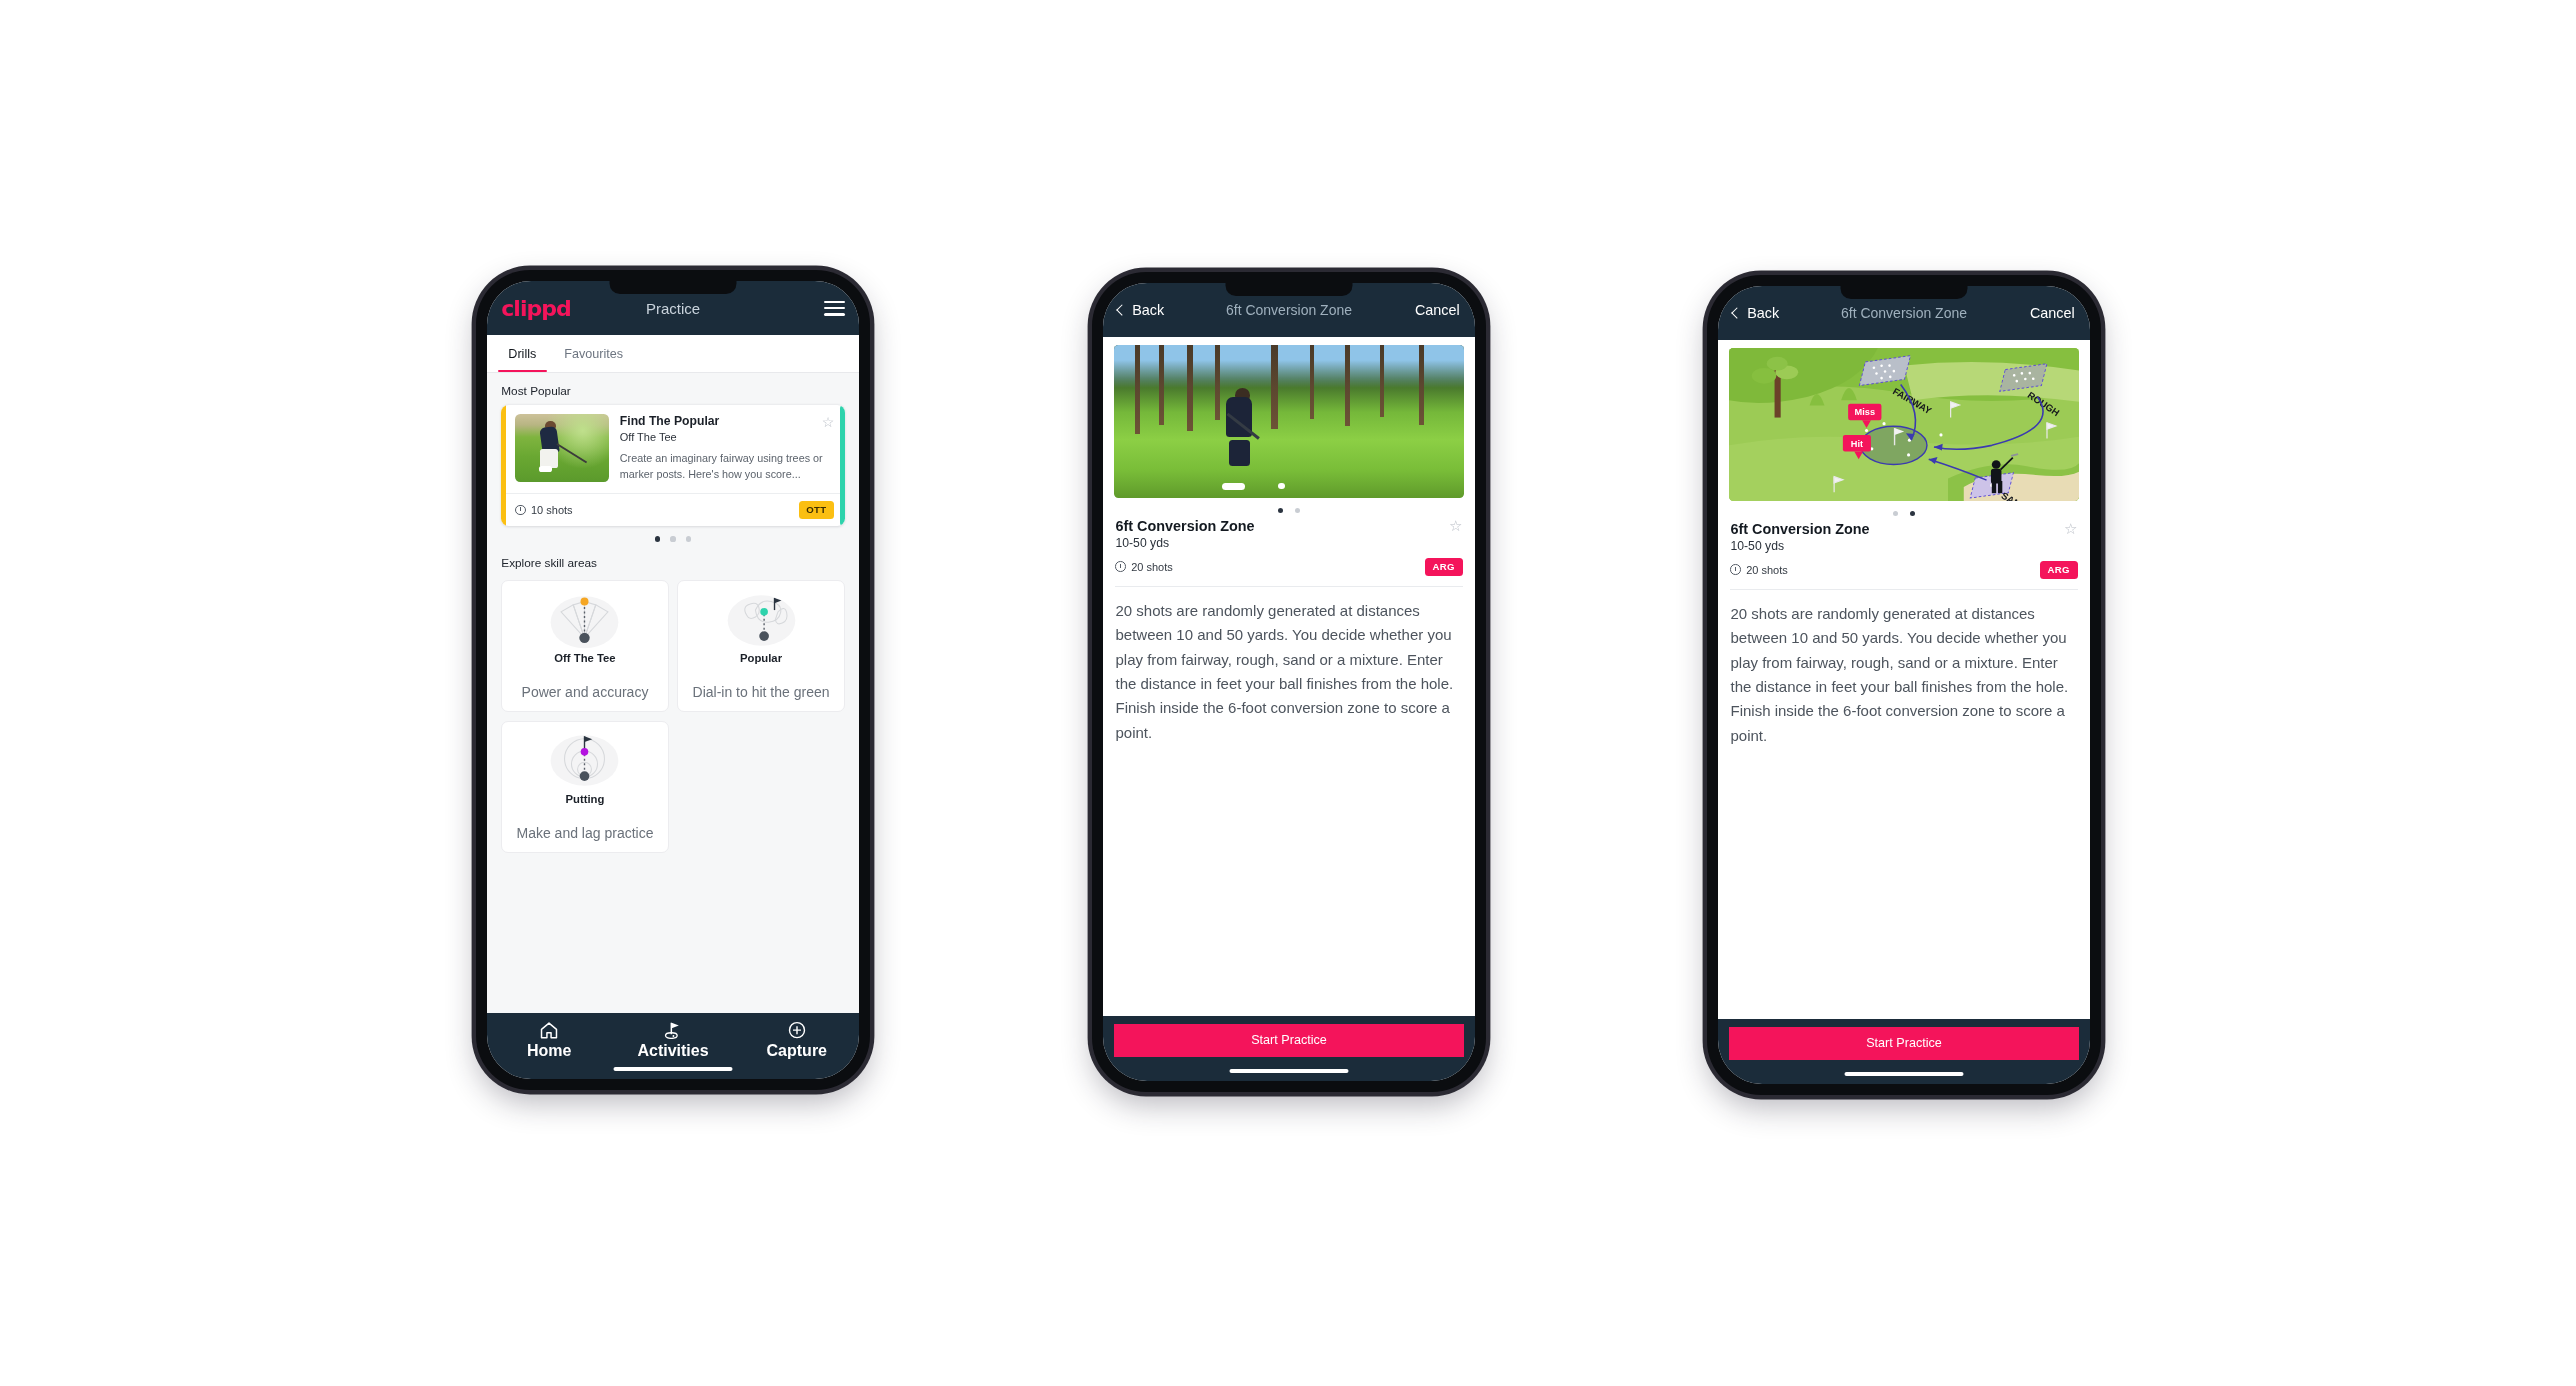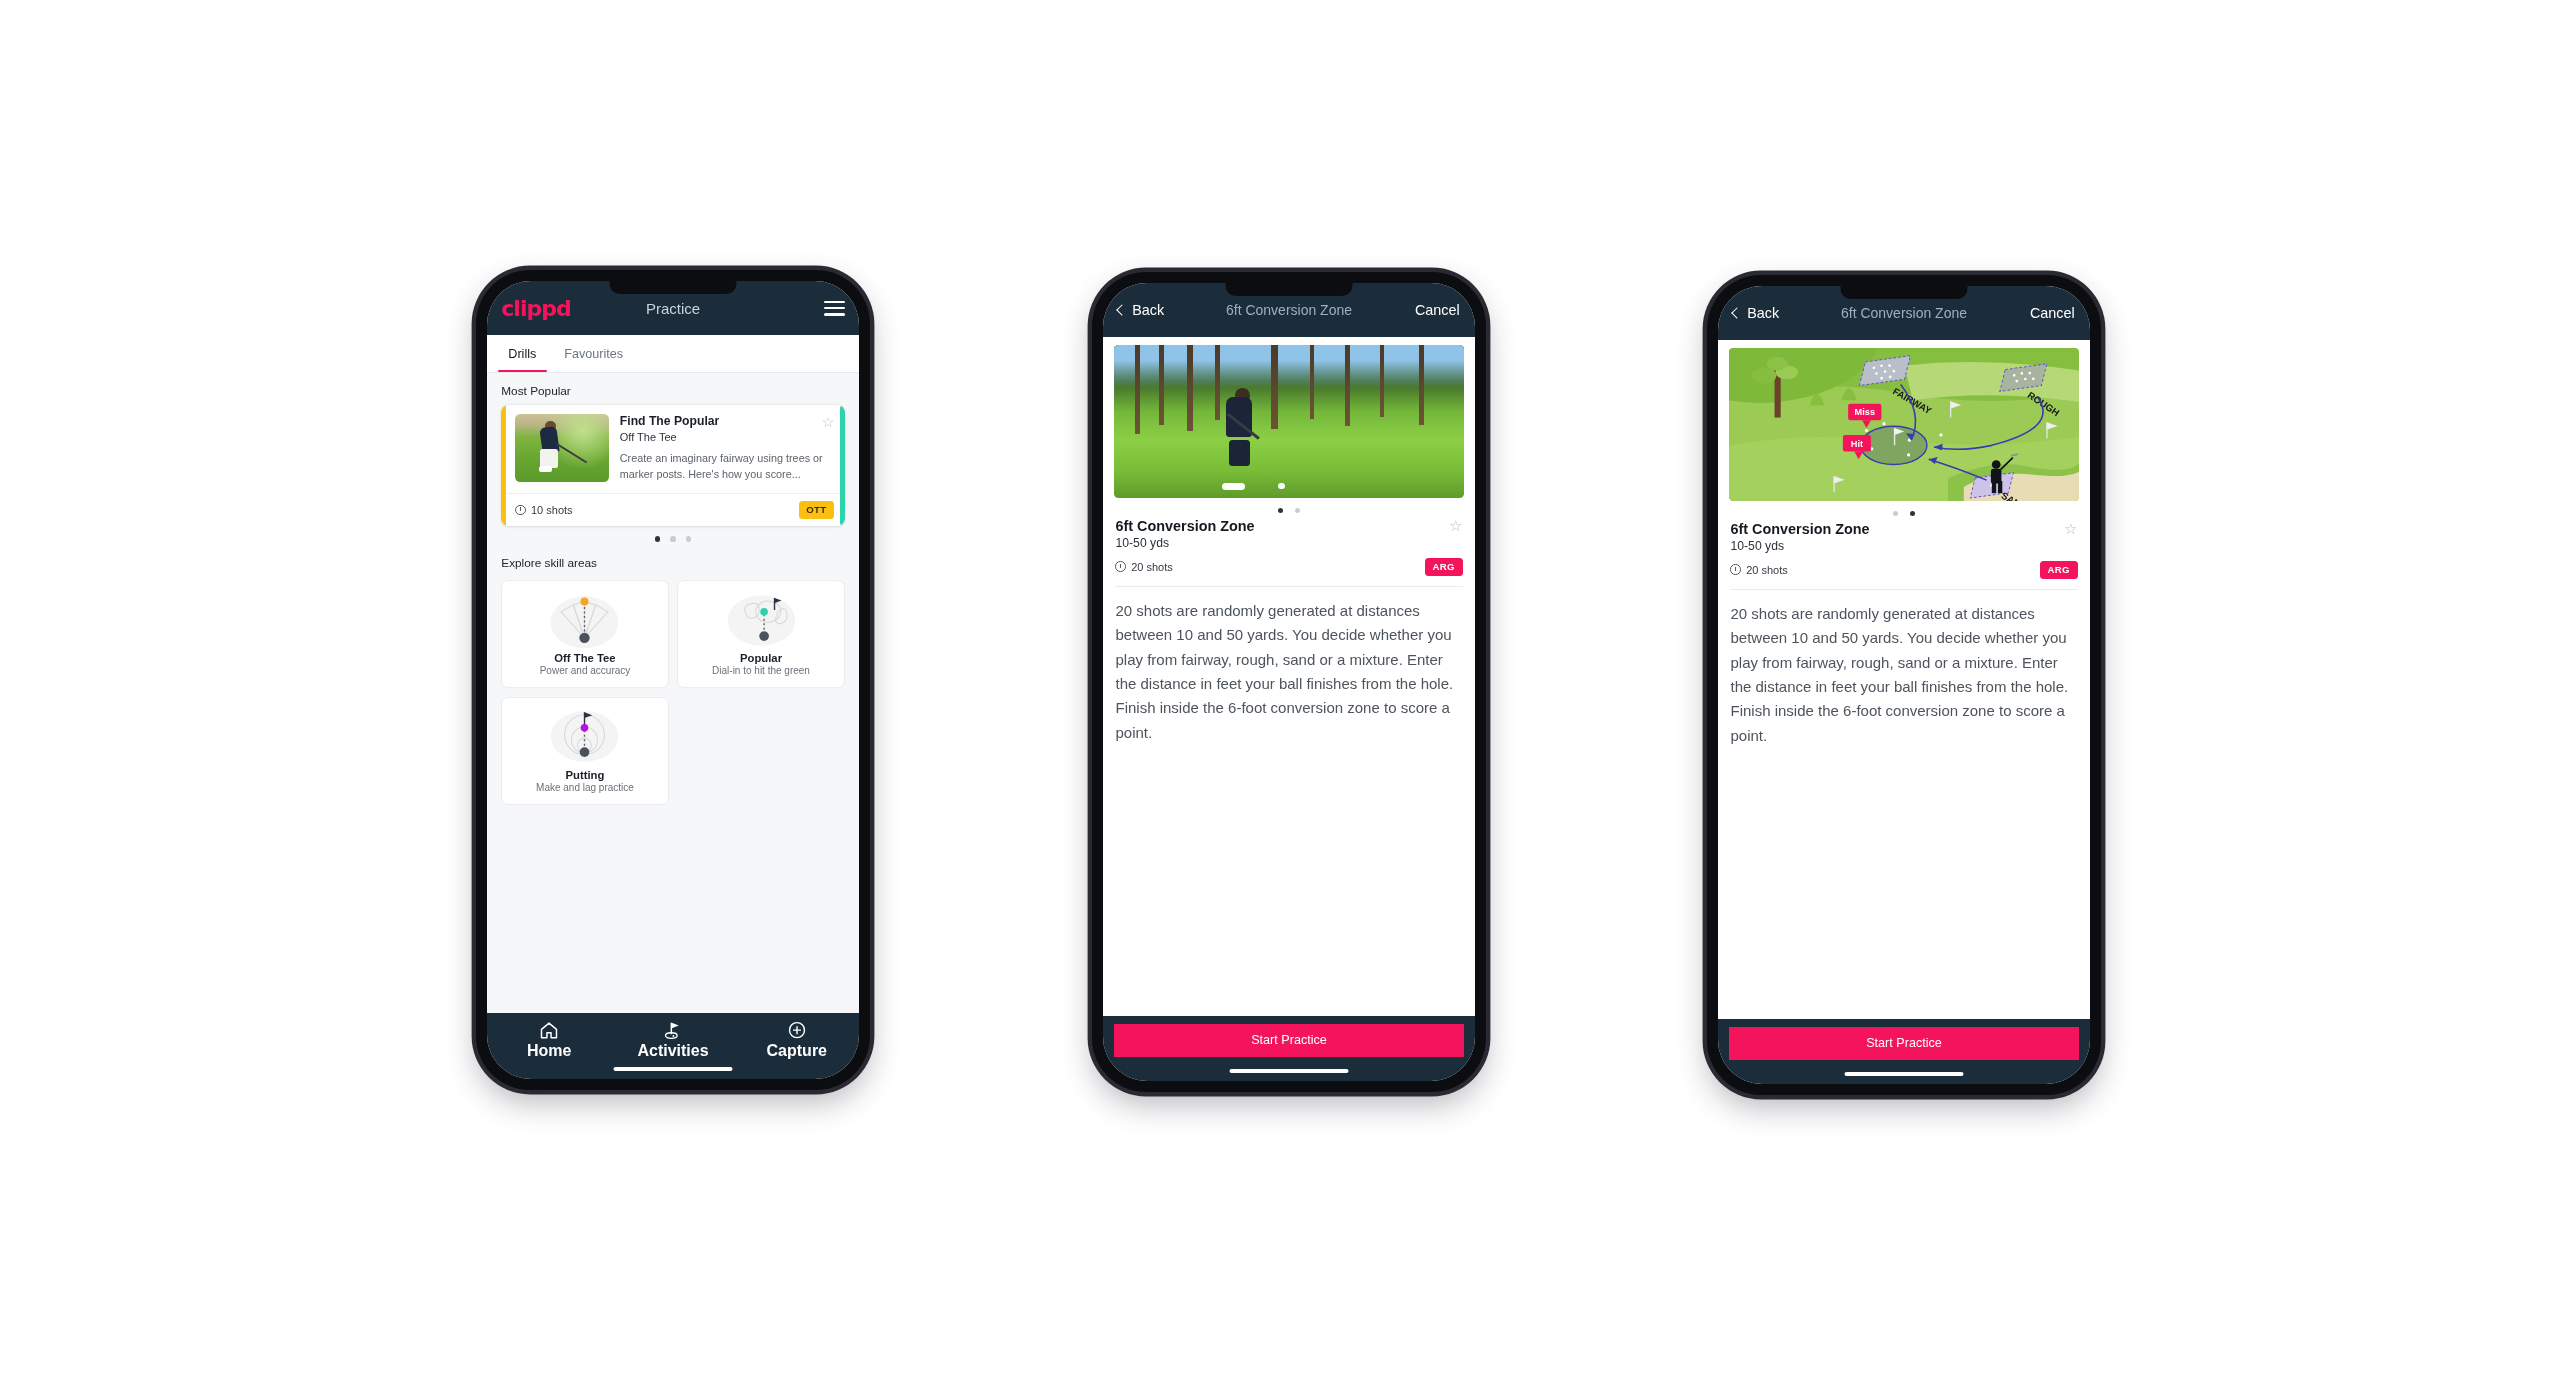--- a/index.html
+++ b/index.html
@@ -133,21 +133,21 @@
   .dot.active { background: #2b3440; }
 
   
   .grid { display: grid; grid-template-columns: 1fr 1fr; gap: 8.7px; padding: 3.5px 14px 12.2px; }
   .skill {
     background: #fff; border: 0.9px solid #ececef; border-radius: 7px;
     padding: 8.7px 5.2px 10.5px; text-align: center;
   }
   .skill-art { height: 61px; display: flex; align-items: center; justify-content: center; }
   .skill-name { font-size: 11.3px; font-weight: 700; color: #1b2028; margin-top: 1.7px; }
-  .skill-desc { font-size: 10px; color: #6a717a; margin-top: 1px; }
+  .skill-desc { font-size: 14px; color: #6a717a; margin-top: 20px; }
 
   
   .bottomnav {
     background: #1b2c3a; flex: 0 0 66px; height: 66px;
     display: flex; align-items: flex-start; justify-content: space-around;
     padding-top: 7.8px; position: relative;
   }
   .navitem { display: flex; flex-direction: column; align-items: center; gap: 3.5px; width: 70px; }
   .navitem .lbl { color: #fff; font-size: 16px; font-weight: bold; }
   .homebar { position: absolute; bottom: 7.8px; left: 50%; transform: translateX(-50%);

